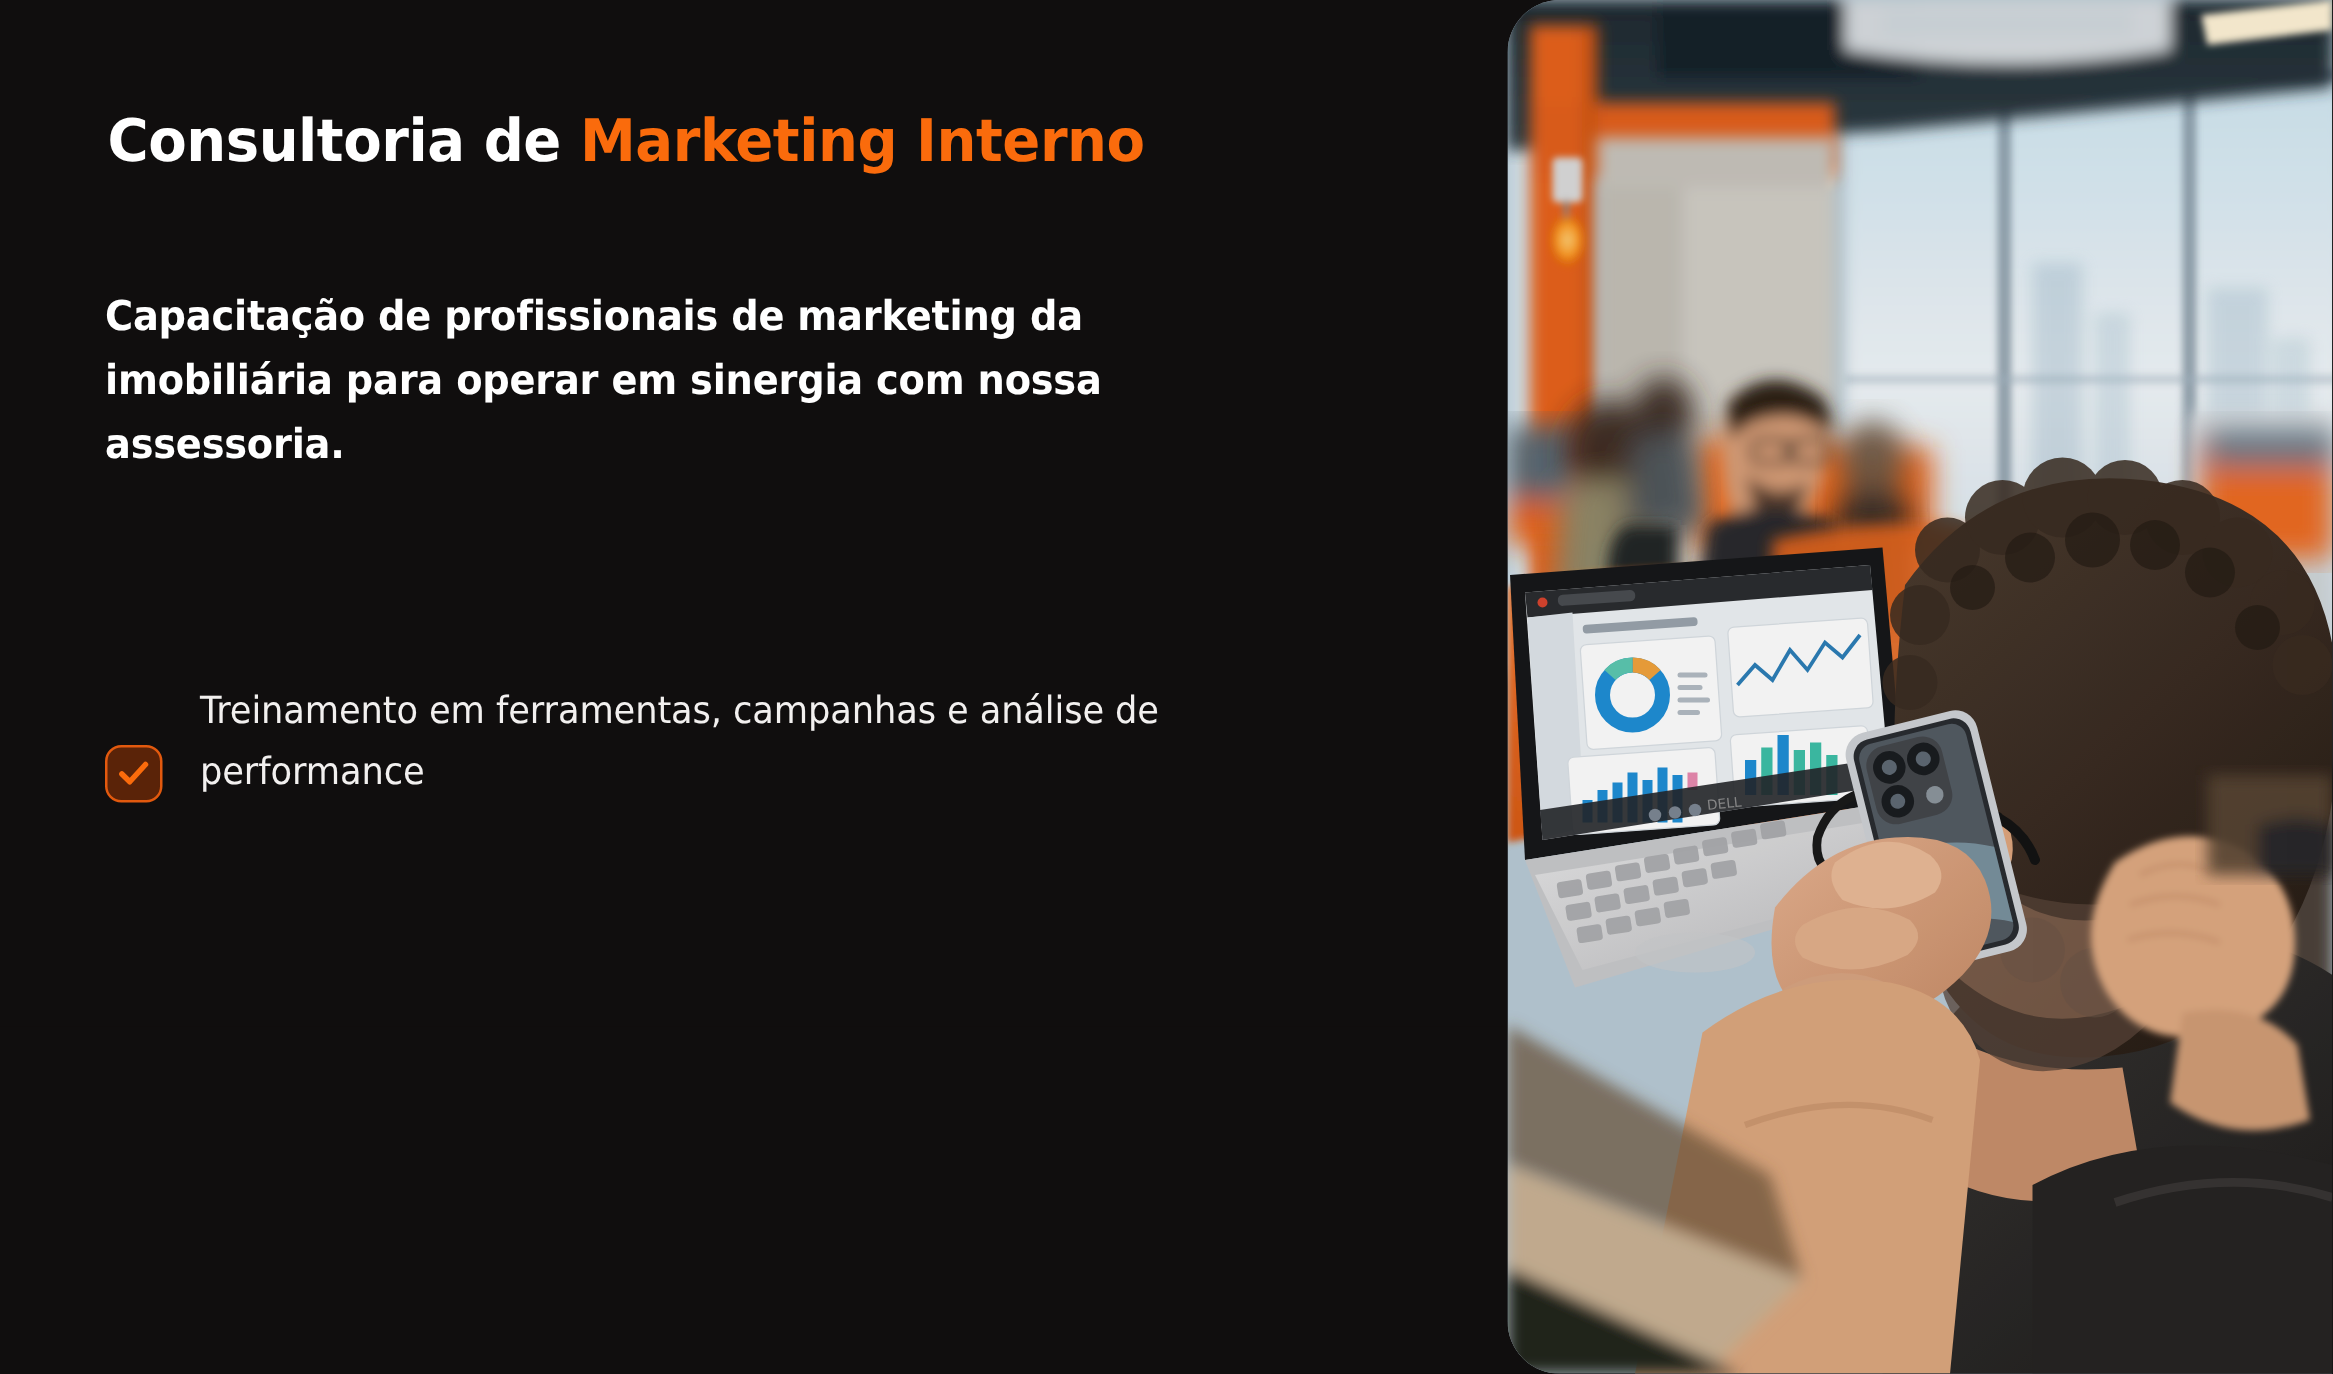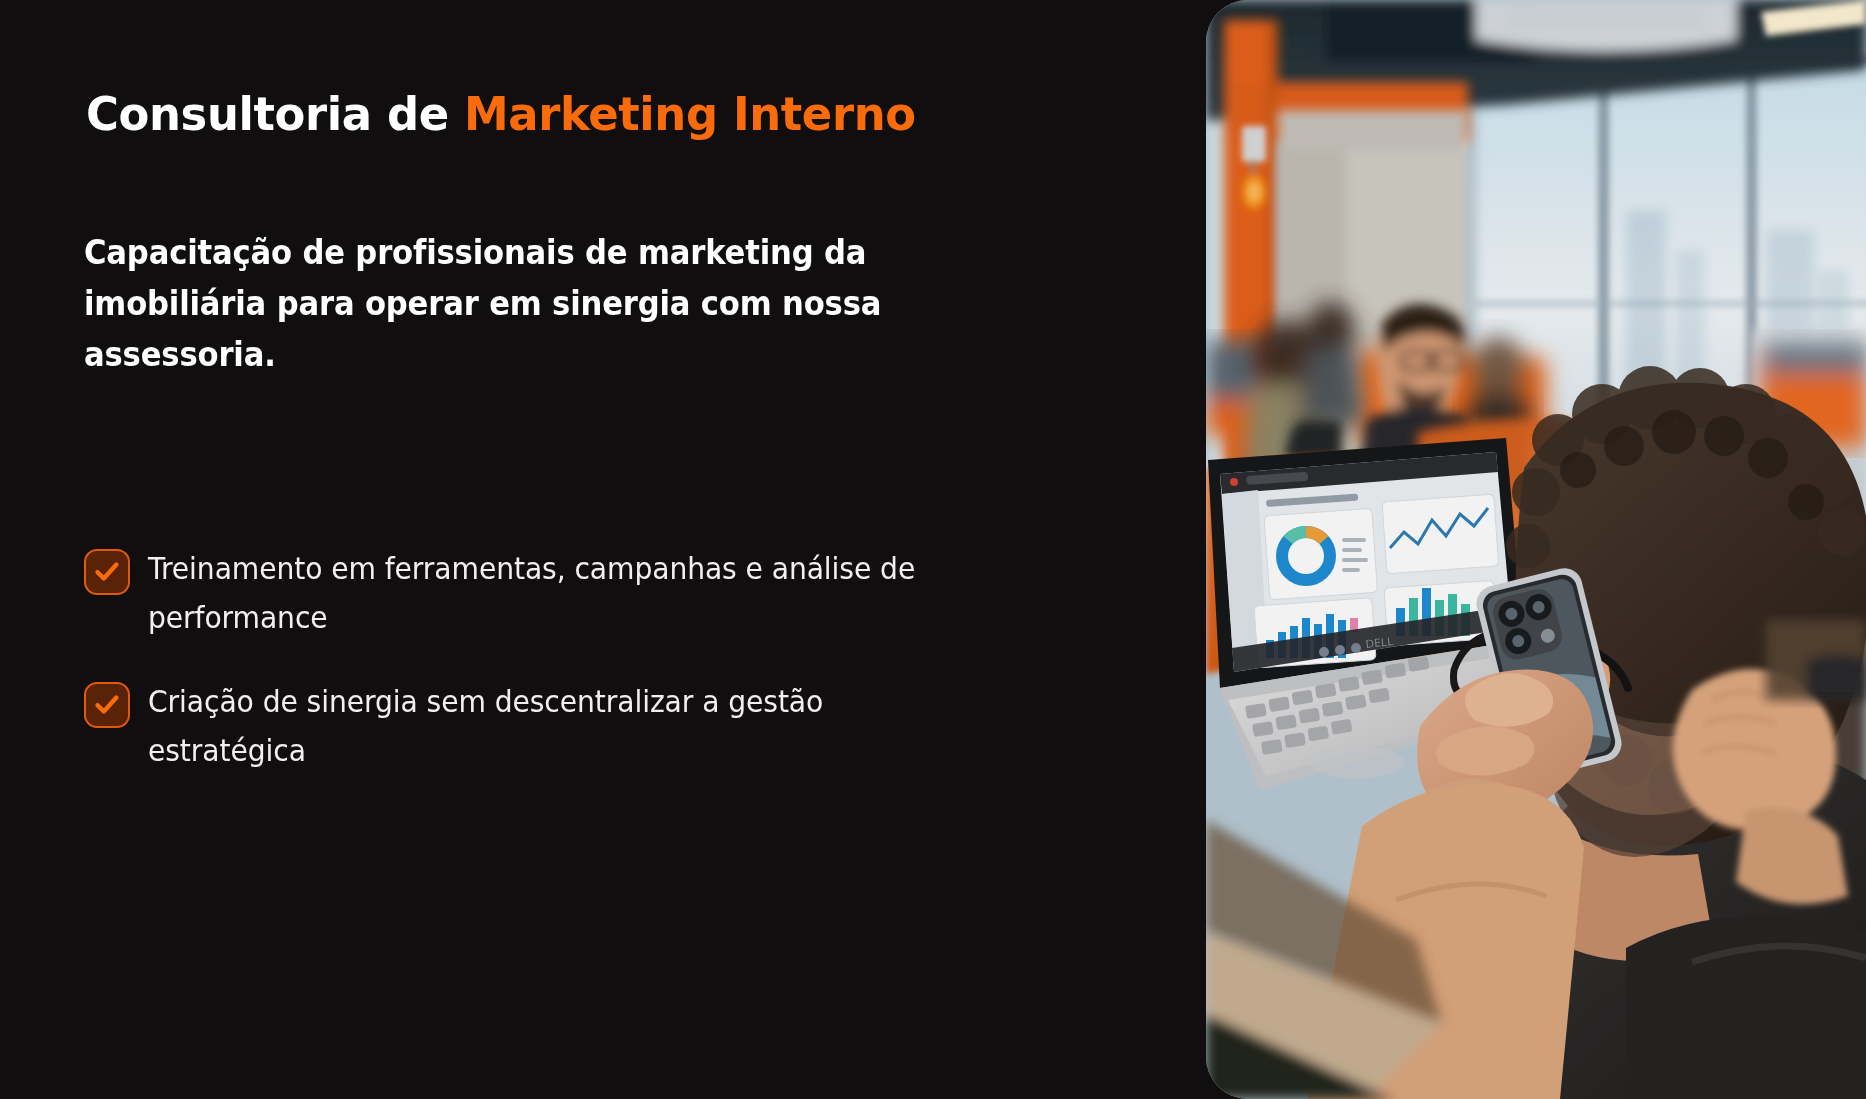--- a/index.html
+++ b/index.html
@@ -66,22 +66,22 @@
   
   #checklist {
     position: absolute;
     left: 84px;
     top: 545px;
     width: 900px;
   }
 
   .check-item {
     display: flex;
-    align-items: flex-start;
-    gap: 18px;
+    align-items: flex-end;
+    gap: 30px;
     margin-bottom: 36px;
   }
   .check-item:last-child { margin-bottom: 0; }
 
   .checkbox {
     flex: 0 0 auto;
     width: 46px;
     height: 46px;
     margin-top: 4px;
     border-radius: 13px;
@@ -134,28 +134,20 @@
       <div class="check-item">
         <span class="checkbox">
           <svg width="30" height="30" viewBox="0 0 30 30" aria-hidden="true">
             <path d="M5.5 15.2 L11.8 21.4 L24.4 7.6" fill="none" stroke="#fa6b0c" stroke-width="4.4" stroke-linecap="round" stroke-linejoin="round"></path>
           </svg>
         </span>
         <span class="check-text">Treinamento em ferramentas, campanhas e análise de performance</span>
       </div>
 
 
-      <div class="check-item">
-        <span class="checkbox">
-          <svg width="30" height="30" viewBox="0 0 30 30" aria-hidden="true">
-            <path d="M5.5 15.2 L11.8 21.4 L24.4 7.6" fill="none" stroke="#fa6b0c" stroke-width="4.4" stroke-linecap="round" stroke-linejoin="round"></path>
-          </svg>
-        </span>
-        <span class="check-text">Criação de sinergia sem descentralizar a gestão estratégica</span>
-      </div>
 
     </div>
   </div>
 
   <div id="photo">
     <svg viewBox="0 0 660 1099" preserveAspectRatio="xMidYMid slice" aria-hidden="true">
       <defs>
         <linearGradient id="winGlow" x1="0" y1="0" x2="0" y2="1">
           <stop offset="0%" stop-color="#cfe6f2"></stop>
           <stop offset="45%" stop-color="#f2f7fa"></stop>

